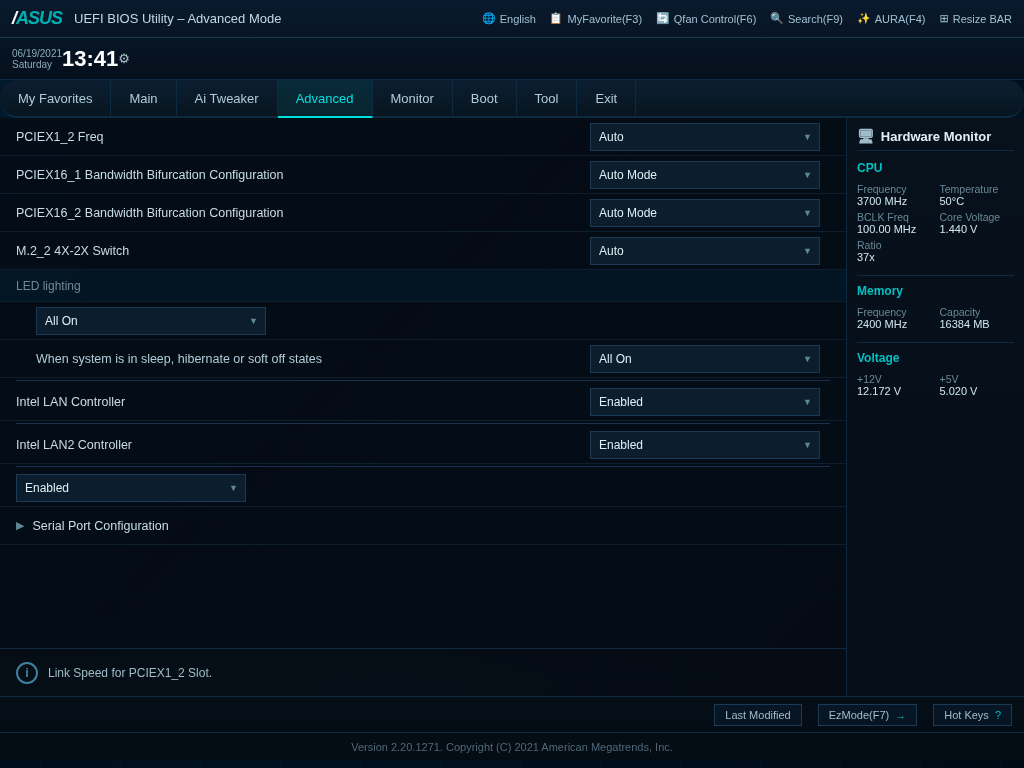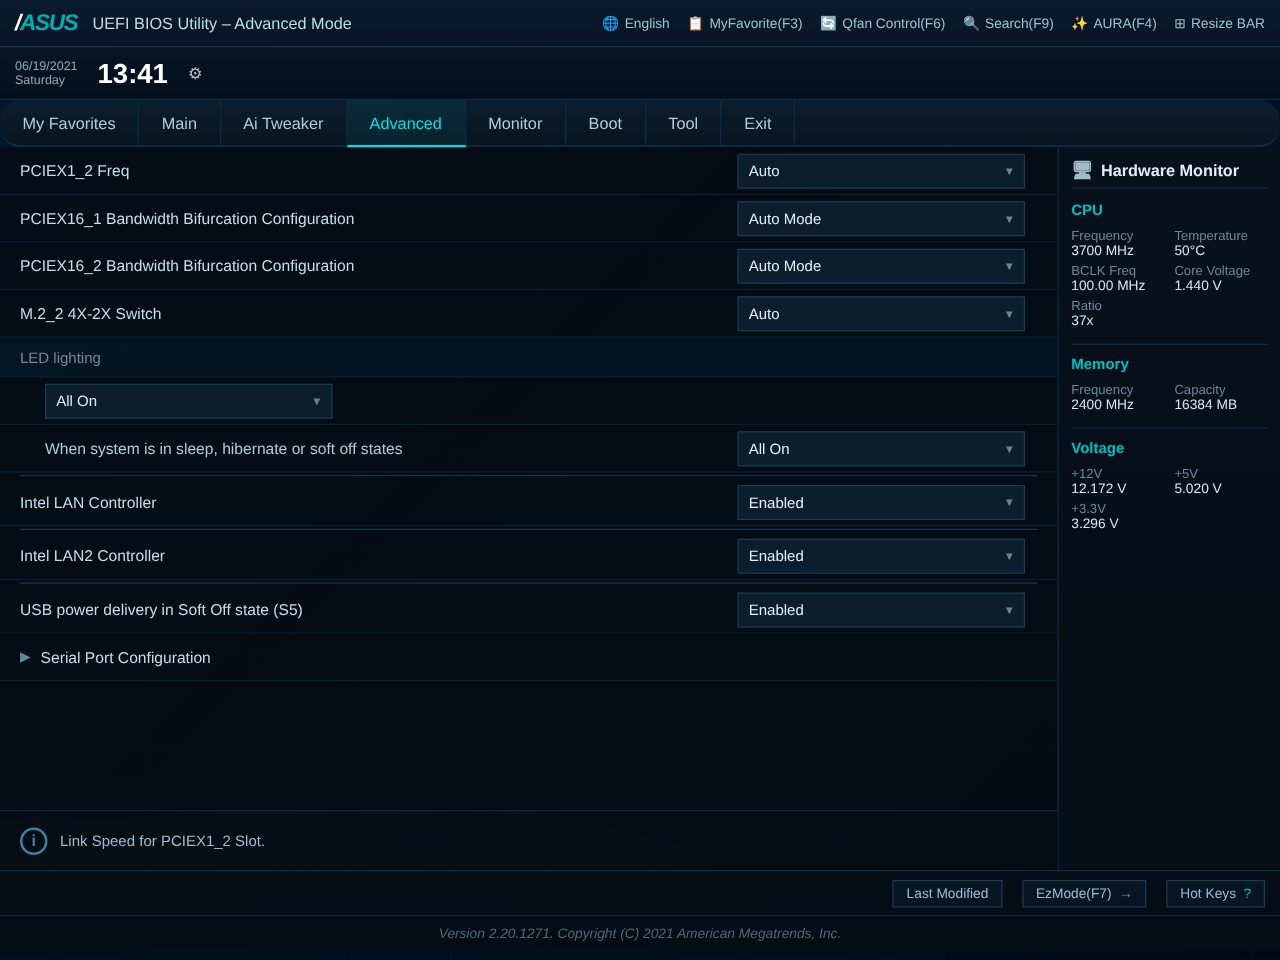--- a/index.html
+++ b/index.html
@@ -71,21 +71,20 @@
     }
 
     
     .clock-area {
       position: relative;
       z-index: 10;
       background: linear-gradient(180deg, #071525 0%, #050f1c 100%);
       padding: 4px 12px 4px 12px;
       display: flex;
       align-items: center;
-      gap: 16px;
       height: 42px;
       border-bottom: 1px solid #0d2a40;
     }
     .date-time {
       display: flex;
       flex-direction: column;
     }
     .date-text { color: #8aabb5; font-size: 10px; }
     .clock-text {
       color: #fff;
@@ -315,21 +314,20 @@
       background: #040c14;
       text-align: center;
       color: #506878;
       font-size: 11px;
       padding: 6px;
       height: 28px;
       display: flex;
       align-items: center;
       justify-content: center;
       border-top: 1px solid #0d2a40;
-      font-style: italic;
     }
 
     
     .circuit-deco {
       position: absolute;
       bottom: 60px;
       left: 0;
       right: 190px;
       height: 120px;
       pointer-events: none;
@@ -525,21 +523,20 @@
               <option>Enabled</option>
               <option>Disabled</option>
             </select>
           </div>
         </div>
       </div>
 
       <div class="row-divider"></div>
 
       <div class="settings-row">
-        <span class="row-label">USB power delivery in Soft Off state (S5)</span>
         <div class="row-value">
           <div class="select-wrapper">
             <select class="select-box">
               <option>Enabled</option>
               <option>Disabled</option>
             </select>
           </div>
         </div>
       </div>
 
@@ -612,24 +609,20 @@
       <div class="hw-section-title">Voltage</div>
       <div class="hw-grid">
         <div>
           <div class="hw-item-label">+12V</div>
           <div class="hw-item-value">12.172 V</div>
         </div>
         <div>
           <div class="hw-item-label">+5V</div>
           <div class="hw-item-value">5.020 V</div>
         </div>
-      </div>
-      <div>
-        <div class="hw-item-label">+3.3V</div>
-        <div class="hw-item-value">3.296 V</div>
       </div>
     </div>
 
   </div>
 </div>
 
 <div class="bottom-bar">
   <span class="bottom-btn">
     <span>Last Modified</span>
   </span>

